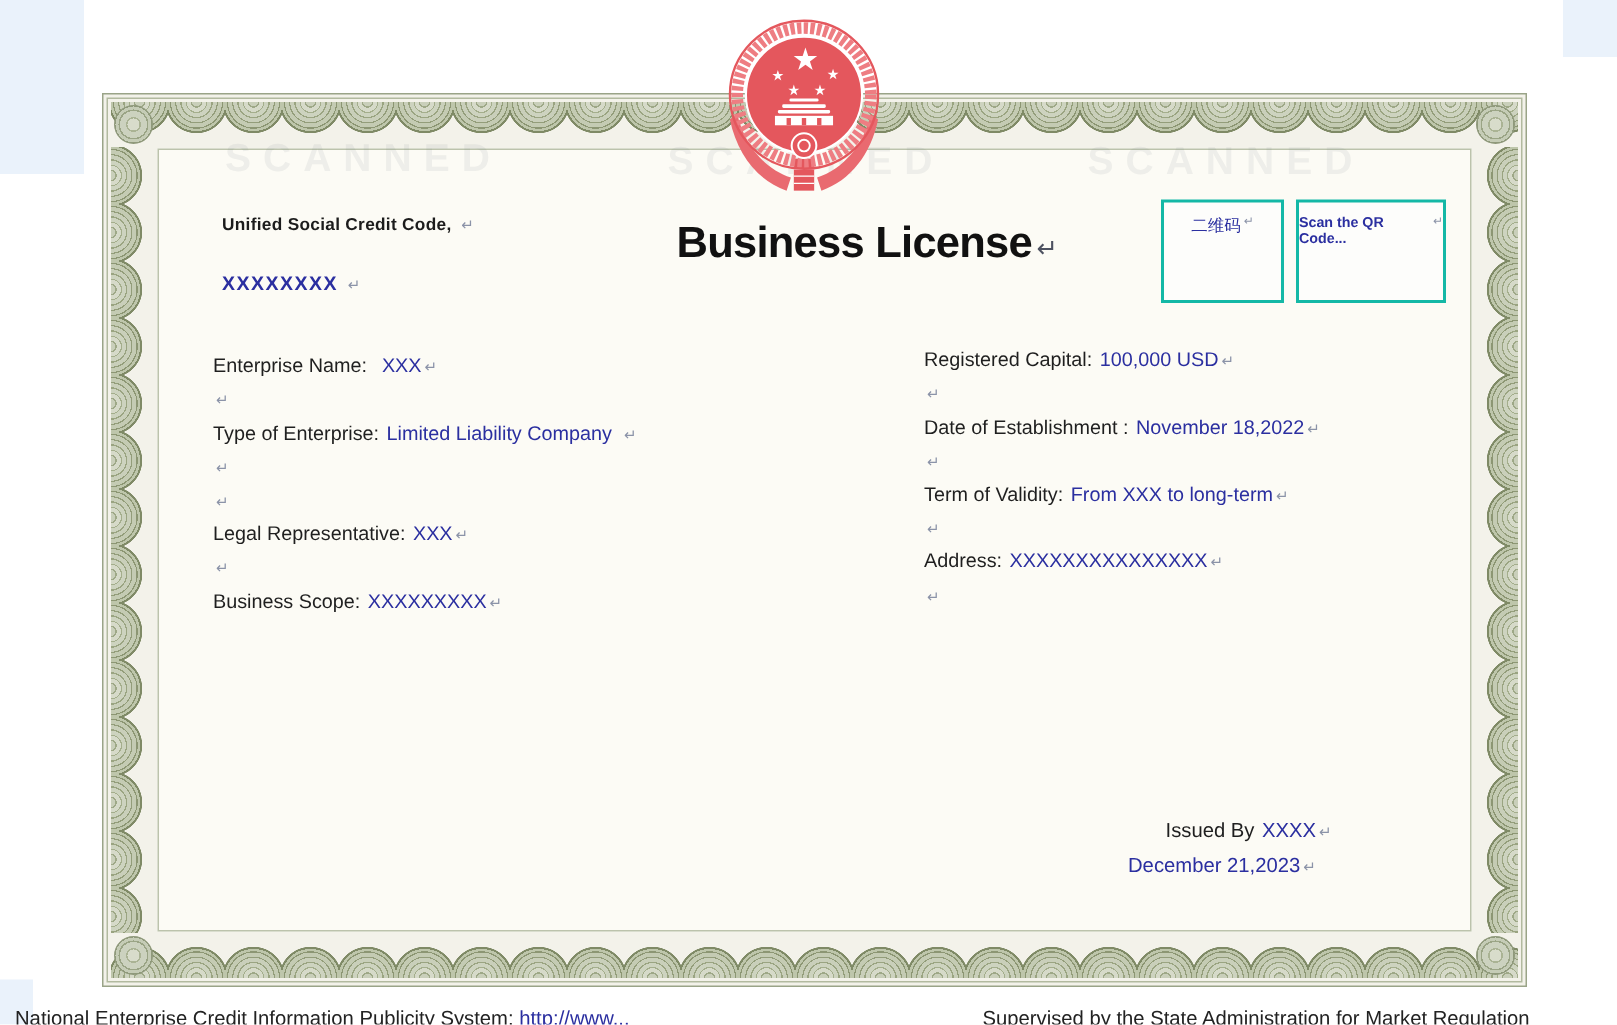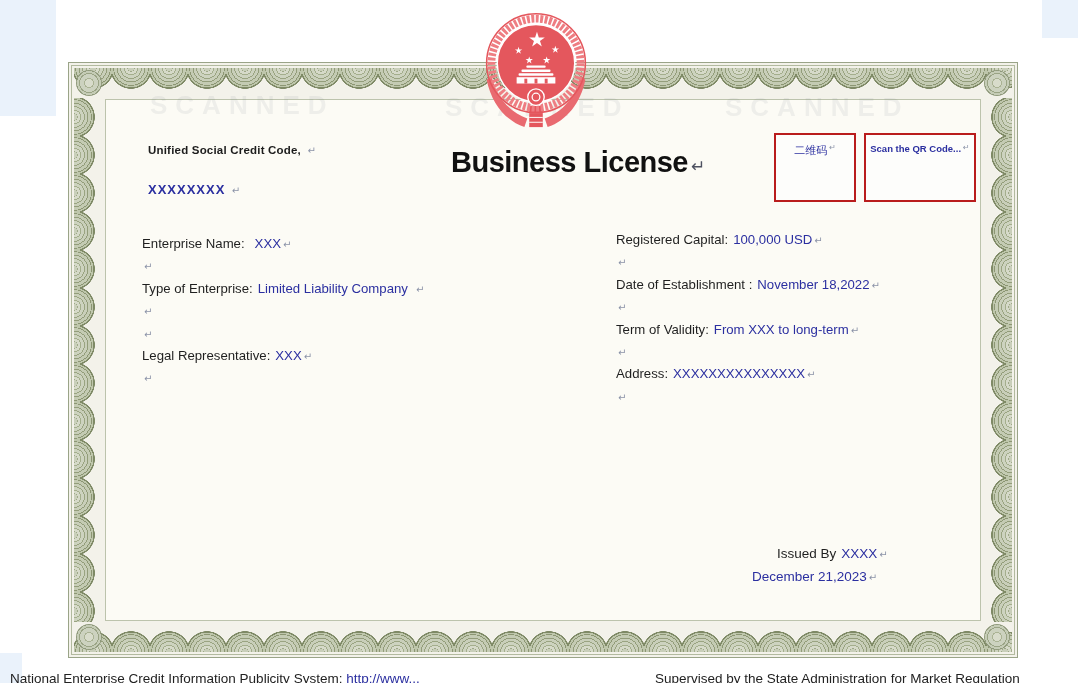--- a/index.html
+++ b/index.html
@@ -53,21 +53,21 @@
   
   .content{position:absolute;z-index:4;}
   .mark{font-size:10px;color:#8b93a8;margin-left:2px;}
   .lbl{color:#1f1f1f;}
   .val{color:#2b2fa0;margin-left:5px;text-align:right;}
   .gap-wide{margin-left:10px;}
   .cc-label{font-size:11.5px;font-weight:bold;letter-spacing:.2px;color:#1c1c1c;}
   .cc-value{font-size:13px;font-weight:bold;letter-spacing:1px;color:#2b2fa0;}
   .title{font-size:29px;font-weight:bold;letter-spacing:-.5px;color:#111;}
   .title-mark{font-size:17px;color:#4d5160;margin-left:3px;}
-  .qrbox{position:absolute;border:2px solid #b91c1c;background:#fdfdfb;box-sizing:border-box;
+  .qrbox{position:absolute;border:2px solid #14b8a6;background:#fdfdfb;box-sizing:border-box;
          display:flex;justify-content:center;align-items:flex-start;padding-top:8px;z-index:6;}
   .qr-label{font-size:11px;color:#2b2fa0;}
   .scan-label{font-size:9.5px;color:#2b2fa0;font-weight:bold;}
   .qrbox .mark{font-size:8px;}
   .col{position:absolute;z-index:4;font-size:13.2px;white-space:nowrap;}
   .line{height:22.4px;}
   .issued{position:absolute;z-index:4;font-size:13.5px;white-space:nowrap;}
   .issued .line{height:22.5px;}
   .footer{position:absolute;z-index:4;font-size:13.5px;white-space:nowrap;color:#222;}
   .flink{color:#2b2fa0;text-decoration:underline;cursor:pointer;}
@@ -132,39 +132,42 @@
   </div>
 
   <div class="content" style="left:451px;top:146px;white-space:nowrap;">
     <span class="title">Business License</span><span class="title-mark">↵</span>
   </div>
 
   <div class="qrbox" style="left:774px;top:133px;width:82px;height:69px;">
     <span class="qr-label">二维码</span>
       <span class="mark">↵</span>
   </div>
-  <div class="qrbox" style="left:864px;top:133px;width:112px;height:69px;">
+  <div class="qrbox" style="left:864px;top:133px;width:100px;height:69px;">
     <span class="scan-label">Scan the QR Code...</span>
       <span class="mark">↵</span>
   </div>
 
   <div class="col" style="left:142px;top:236px;">
     <div class="line">
       <span class="lbl">Enterprise Name:</span><span class="val gap-wide">XXX</span><span class="mark">↵</span>
     </div>
     <div class="line"><span class="mark">↵</span></div>
     <div class="line">
       <span class="lbl">Type of Enterprise:</span><span class="val">Limited Liability Company</span><span class="mark" style="margin-left:8px;">↵</span>
     </div>
     <div class="line"><span class="mark">↵</span></div>
     <div class="line"><span class="mark">↵</span></div>
     <div class="line">
       <span class="lbl">Legal Representative:</span><span class="val">XXX</span><span class="mark">↵</span>
     </div>
     <div class="line"><span class="mark">↵</span></div>
+    <div class="line">
+      <span class="lbl">Business Scope:</span><span class="val">XXXXXXXXX</span><span class="mark">↵</span>
+    </div>
   </div>
 
   <div class="col" style="left:616px;top:232px;">
     <div class="line">
       <span class="lbl">Registered Capital:</span><span class="val">100,000 USD</span><span class="mark">↵</span>
     </div>
     <div class="line"><span class="mark">↵</span></div>
     <div class="line">
       <span class="lbl">Date of Establishment :</span><span class="val">November 18,2022</span><span class="mark">↵</span>
     </div>

